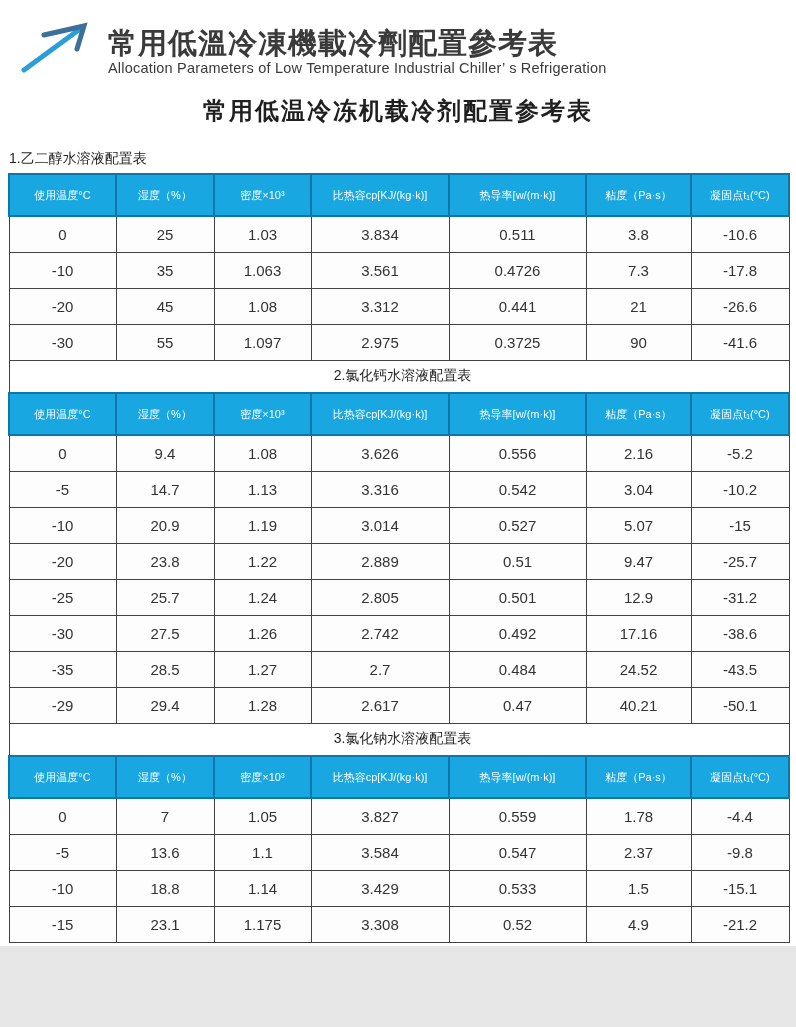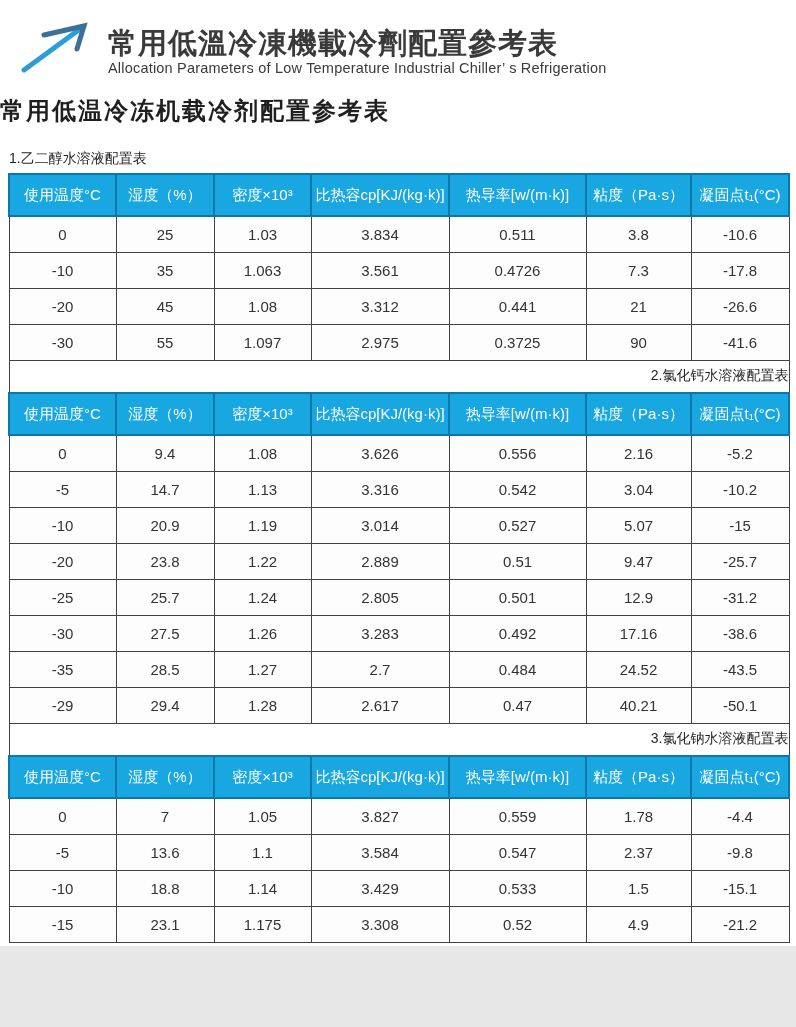--- a/index.html
+++ b/index.html
@@ -29,21 +29,21 @@
     font-size: 29px; font-weight: bold; color: #3a3a3a;
     letter-spacing: 1px; white-space: nowrap;
   }
   .brand-subtitle {
     font-size: 14.5px; color: #3a3a3a; margin-top: 2px;
     letter-spacing: 0.2px; white-space: nowrap;
   }
 
   
   .page-title {
-    text-align: left;
+    text-align: center;
     font-size: 24px; font-weight: bold; color: #1f1f1f;
     letter-spacing: 2px;
     margin-top: 20px; line-height: 30px;
     flex: 0 0 auto;
   }
 
   
   .section1-label {
     margin: 24px 0 5px 9px;
     font-size: 14px; color: #1f1f1f;
@@ -52,34 +52,34 @@
 
   
   table.main {
     width: 780px; margin-left: 8px;
     border-collapse: collapse; table-layout: fixed;
     flex: 0 0 auto;
   }
   table.main th {
     background: #18a7e0;
     color: #ffffff;
-    font-size: 15px; font-weight: normal;
+    font-size: 11px; font-weight: normal;
     height: 42px; text-align: center;
     border: 2px solid #0d76aa;
     padding: 0 2px;
   }
   table.main td.data-cell {
     height: 36px; text-align: center;
     font-size: 15px; color: #333333;
     border: 1px solid #424242;
     background: #fdfdfd;
     padding: 0 2px;
   }
   table.main td.section-cell {
-    height: 33px; text-align: right;
+    height: 33px; text-align: center;
     font-size: 14px; color: #1f1f1f;
     border: 1px solid #424242;
     background: #ffffff;
     padding: 0 0 0 7px;
   }
 
   
   .bottom-strip {
     flex: 1 1 auto;
     background: #e7e7e7;
@@ -216,21 +216,21 @@
           <td class="data-cell">1.24</td>
           <td class="data-cell">2.805</td>
           <td class="data-cell">0.501</td>
           <td class="data-cell">12.9</td>
           <td class="data-cell">-31.2</td>
         </tr>
         <tr>
           <td class="data-cell">-30</td>
           <td class="data-cell">27.5</td>
           <td class="data-cell">1.26</td>
-          <td class="data-cell">3.283</td>
+          <td class="data-cell">2.742</td>
           <td class="data-cell">0.492</td>
           <td class="data-cell">17.16</td>
           <td class="data-cell">-38.6</td>
         </tr>
         <tr>
           <td class="data-cell">-35</td>
           <td class="data-cell">28.5</td>
           <td class="data-cell">1.27</td>
           <td class="data-cell">2.7</td>
           <td class="data-cell">0.484</td>

